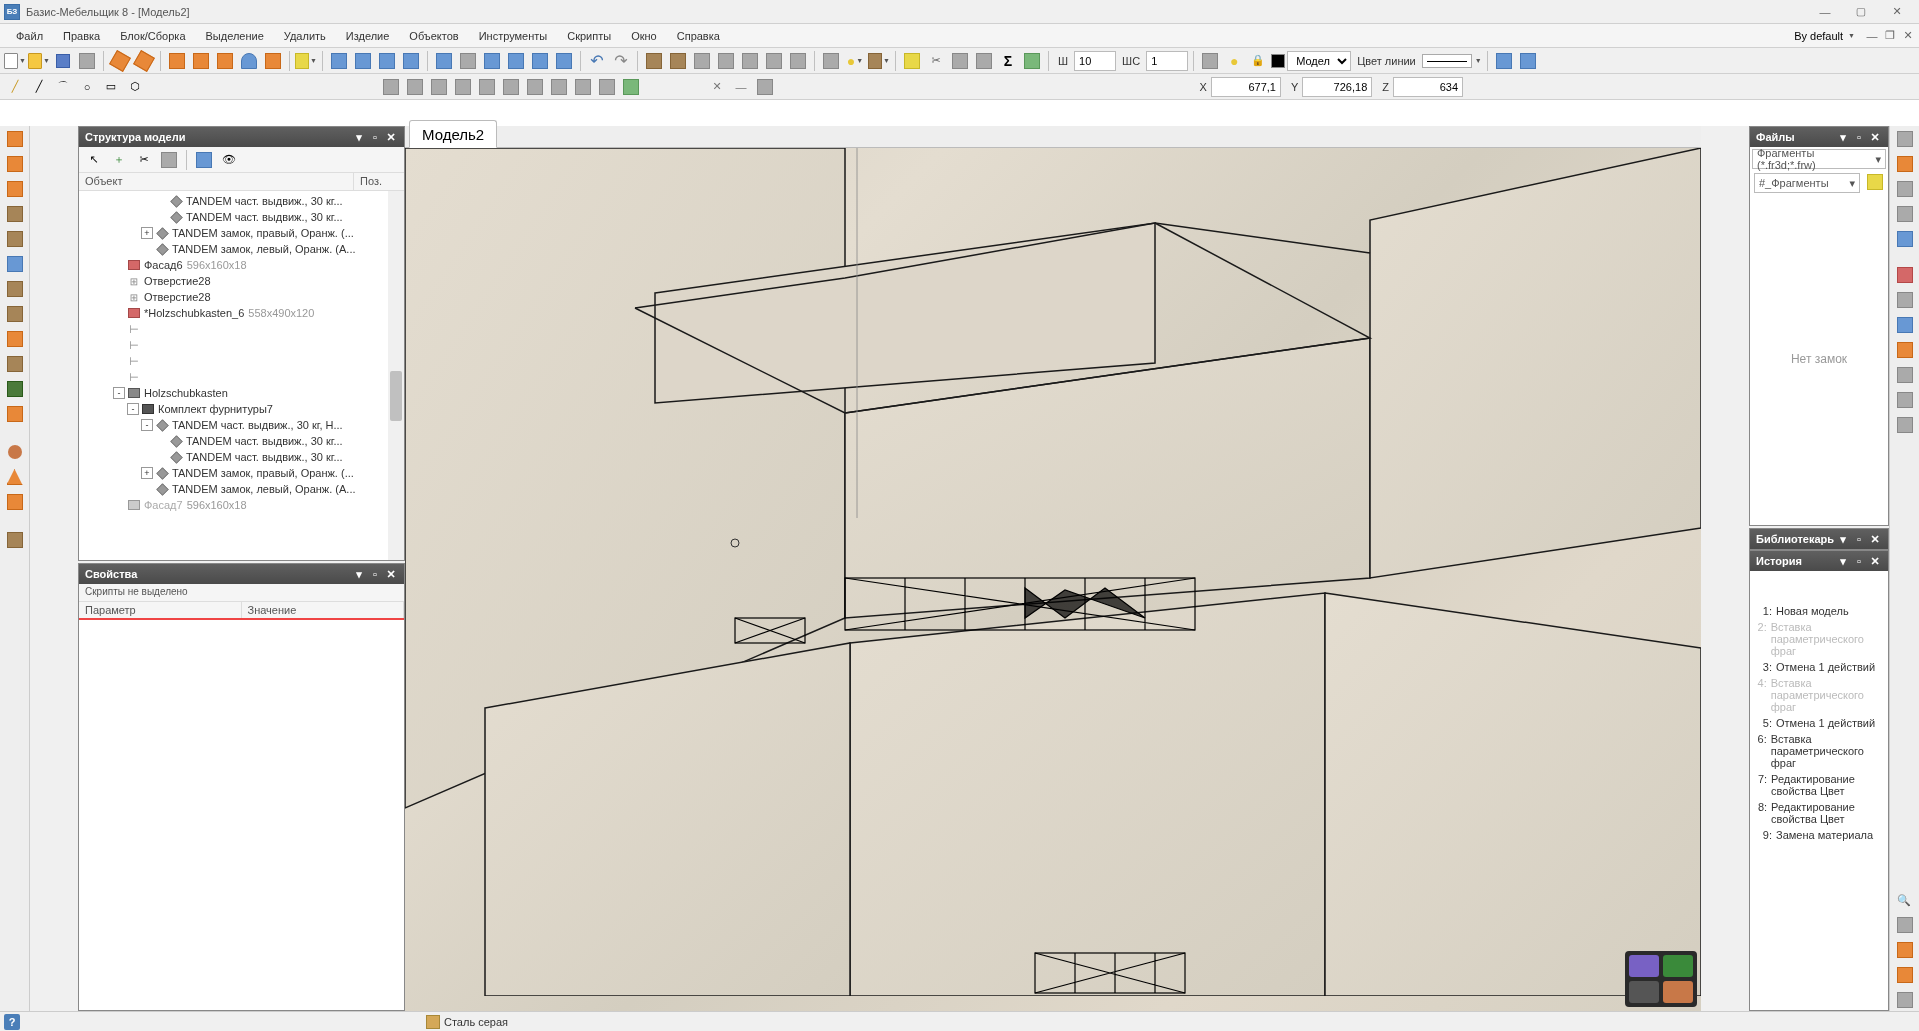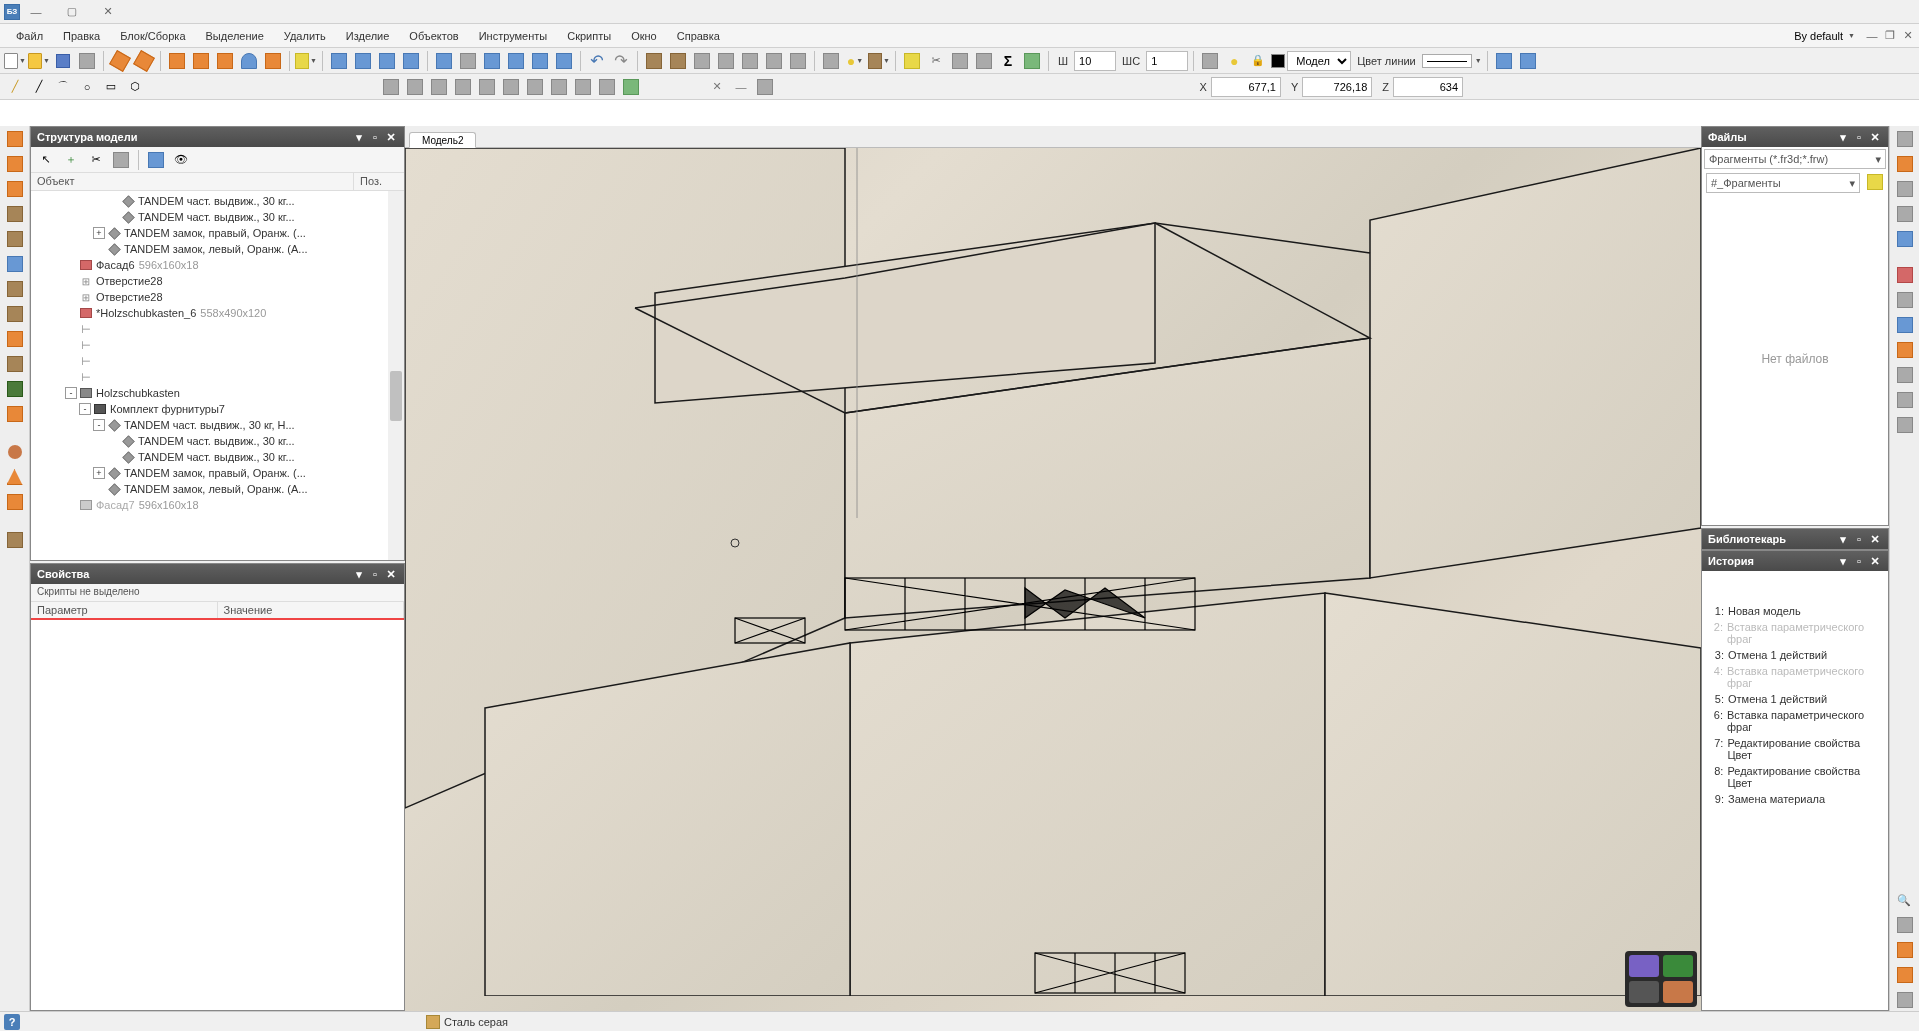--- a/index.html
+++ b/index.html
@@ -36,21 +36,21 @@
 
 .left-sidebar { position: absolute; left: 0; top: 126px; width: 30px; bottom: 20px; background: #eee; border-right: 1px solid #ccc; display: flex; flex-direction: column; align-items: center; padding-top: 2px; gap: 3px; }
 .side-btn { width: 22px; height: 22px; display: flex; align-items: center; justify-content: center; cursor: pointer; border-radius: 2px; }
 
 
 .right-sidebar { position: absolute; right: 0; top: 126px; width: 30px; bottom: 20px; background: #eee; border-left: 1px solid #ccc; display: flex; flex-direction: column; align-items: center; padding-top: 2px; gap: 3px; }
 
 
 .left-panels { position: absolute; left: 30px; top: 126px; width: 375px; bottom: 20px; display: flex; flex-direction: column; background: #f0f0f0; }
 
-.panel { border: 1px solid #888; background: #fff; display: flex; flex-direction: column; }
+.panel { border: 1px solid #888; background: #fff; display: flex; flex-direction: column; margin-left: 48px; }
 .panel-header { height: 20px; background: linear-gradient(to bottom, #606060, #4a4a4a); color: #fff; display: flex; align-items: center; padding: 0 6px; font-weight: bold; }
 .panel-header .panel-title { flex: 1; }
 .panel-header .panel-ctrl { width: 14px; height: 14px; display: flex; align-items: center; justify-content: center; cursor: pointer; color: #fff; margin-left: 2px; }
 
 
 .structure-panel { height: 435px; }
 .struct-toolbar { height: 26px; background: #f5f5f5; display: flex; align-items: center; padding: 0 4px; gap: 3px; border-bottom: 1px solid #ddd; }
 .struct-header-row { height: 18px; background: #f5f5f5; display: flex; border-bottom: 1px solid #ddd; font-size: 10px; color: #555; }
 .struct-header-row .col-obj { flex: 1; padding: 2px 6px; border-right: 1px solid #ddd; }
 .struct-header-row .col-pos { width: 50px; padding: 2px 6px; }
@@ -66,21 +66,21 @@
 
 .props-panel { flex: 1; margin-top: 2px; }
 .props-status { height: 18px; background: #f5f5f5; padding: 2px 6px; color: #555; border-bottom: 1px solid #ddd; font-size: 10px; }
 .props-headers { height: 18px; display: flex; background: #f5f5f5; border-bottom: 2px solid #ef4444; font-size: 10px; }
 .props-headers .ph { flex: 1; padding: 2px 6px; border-right: 1px solid #ddd; color: #555; }
 .props-body { flex: 1; background: #fff; }
 
 
 .viewport-area { position: absolute; left: 405px; top: 126px; right: 218px; bottom: 20px; background: #ddd; }
 .viewport-tabs { height: 22px; background: #eee; display: flex; align-items: flex-end; border-bottom: 1px solid #bbb; padding-left: 4px; }
-.vp-tab { height: 16px; padding: 0 12px; background: #fff; border: 1px solid #bbb; border-bottom: 1px solid #fff; border-radius: 3px 3px 0 0; display: flex; align-items: center; font-size: 10px; margin-bottom: -1px; }
+.vp-tab { height: 28px; padding: 0 12px; background: #fff; border: 1px solid #bbb; border-bottom: 1px solid #fff; border-radius: 3px 3px 0 0; display: flex; align-items: center; font-size: 15px; margin-bottom: -1px; }
 .viewport { position: absolute; left: 0; top: 22px; right: 0; bottom: 0; overflow: hidden;
   background: linear-gradient(135deg, #d8d2c6 0%, #e4ddd0 25%, #d4cec0 50%, #e0d8ca 75%, #d6d0c2 100%); }
 
 
 .drawer-3d { position: absolute; left: 0; top: 0; right: 0; bottom: 0; }
 
 
 .right-panels { position: absolute; right: 30px; top: 126px; width: 188px; bottom: 20px; display: flex; flex-direction: column; background: #f0f0f0; }
 .files-panel { height: 400px; }
 .files-body { flex: 1; display: flex; flex-direction: column; background: #fff; }
@@ -122,20 +122,21 @@
 
 
 .tray { position: absolute; right: 4px; bottom: 4px; width: 72px; height: 56px; background: #2a2a2a; border-radius: 4px; display: grid; grid-template-columns: 1fr 1fr; grid-template-rows: 1fr 1fr; gap: 4px; padding: 4px; }
 .tray-item { border-radius: 3px; }
 </style>
 </head>
 <body>
 
 <div class="titlebar">
   <div class="app-icon">БЗ</div>
+  <div class="title-text">Базис-Мебельщик 8 - [Модель2]</div>
   <div class="win-controls">
     <div class="win-btn">—</div>
     <div class="win-btn">▢</div>
     <div class="win-btn">✕</div>
   </div>
 </div>
 
 <div class="menubar">
   <div class="menu-item">Файл</div>
   <div class="menu-item">Правка</div>
@@ -767,21 +768,21 @@
       </div>
       <div class="files-row">
         <div class="files-dropdown f-select">
           <span>#_Фрагменты</span>
           <span class="dd-arrow">▾</span>
         </div>
         <div class="tb-btn">
             <span class="ic ic-yellow"></span>
           </div>
       </div>
-      <div class="files-empty">Нет файлов</div>
+      <div class="files-empty">Нет замок</div>
     </div>
   </div>
 
   <div class="panel lib-panel">
     <div class="panel-header">
       <span class="panel-title">Библиотекарь</span>
       <span class="panel-ctrl">▾</span>
       <span class="panel-ctrl">▫</span>
       <span class="panel-ctrl">✕</span>
     </div>

